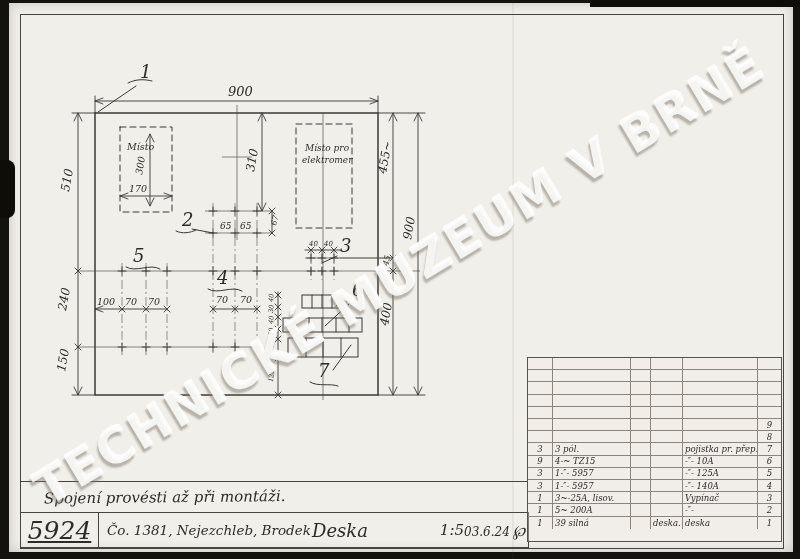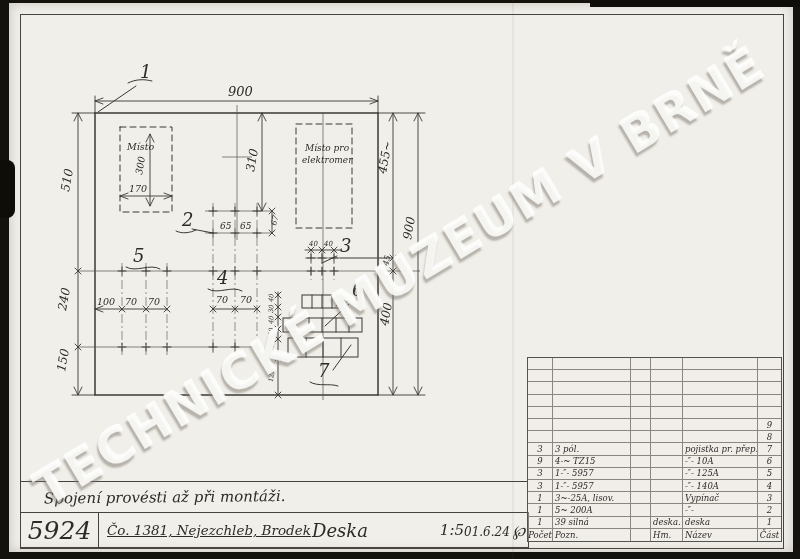--- a/index.html
+++ b/index.html
@@ -16,22 +16,22 @@
   .thin{stroke:#57544e;stroke-width:.7;fill:none;}
   .cl{stroke:#6b6862;stroke-width:.7;fill:none;stroke-dasharray:9 3 2 3;}
   .dim{stroke:#3b3936;stroke-width:.9;fill:none;stroke-linecap:round;}
   .t13{font-size:13px}.t12{font-size:12px}.t95{font-size:9.5px}.t9{font-size:9px}
   .t8{font-size:8px}.t7{font-size:7px}.t65{font-size:6.5px}.lbl{font-size:18px}
   .wm{position:absolute;left:18px;top:50px;width:764px;height:452px;display:flex;align-items:center;justify-content:center;pointer-events:none;}
   .wm span{display:block;white-space:nowrap;transform:rotate(-31deg);font-family:"DejaVu Sans",sans-serif;font-weight:bold;font-size:49px;letter-spacing:2px;color:rgba(252,252,249,.88);text-shadow:-3px 3px 2px rgba(125,120,110,.5),1px -1px 0 rgba(255,255,255,.85);}
   .note-strip{position:absolute;left:20px;top:481px;width:507px;height:31px;border-top:1.5px solid #474440;}
   .note-strip .txt{margin:5px 0 0 24px;font:italic 15px "DejaVu Serif",serif;color:#2d2b28;transform:rotate(-.6deg);}
   .tblock{position:absolute;left:20px;top:512px;width:507px;height:34px;border:1.5px solid #474440;display:flex;align-items:center;color:#2d2b28;}
-  .tb-num{width:77px;height:100%;border-right:1.5px solid #474440;display:flex;align-items:center;justify-content:center;font:italic 25px "DejaVu Serif",serif;}
-  .tb-order{width:205px;padding-left:8px;font:italic 13.5px "DejaVu Serif",serif;text-decoration:underline;}
+  .tb-num{width:77px;height:100%;border-right:1.5px solid #474440;display:flex;align-items:center;justify-content:center;font:italic 25px "DejaVu Serif",serif;text-decoration:underline;}
+  .tb-order{width:205px;padding-left:8px;font:italic 13.5px "DejaVu Serif",serif;}
   .tb-name{width:100px;font:italic 18px "DejaVu Serif",serif;}
   .tb-scale{width:52px;font:italic 15px "DejaVu Serif",serif;text-align:right;}
   .tb-date{flex:1;font:italic 12px "DejaVu Serif",serif;}
   .tb-date .sig{font-size:15px;margin-left:3px;}
   .ptable{position:absolute;left:527px;top:357px;width:253px;height:183px;border:1.2px solid #56534d;display:grid;grid-template-rows:repeat(15,1fr);background:rgba(241,239,234,.35);}
   .prow{display:grid;grid-template-columns:25px 78px 20px 32px 75px 23px;border-bottom:.8px solid #8a867e;min-height:0;}
   .prow:last-child{border-bottom:none;}
   .pc{border-right:.8px solid #8a867e;font:italic 8.5px "DejaVu Serif",serif;color:#2c2a27;padding:0 2px;display:flex;align-items:center;overflow:hidden;white-space:nowrap;min-height:0;}
   .pc:last-child{border-right:none;}
   .pc.ctr{justify-content:center;padding:0;}
@@ -195,21 +195,21 @@
   <div class="note-strip">
     <div class="txt">Spojení provésti až při montáži.</div>
   </div>
 
   <div class="tblock">
     <div class="tb-num">5924</div>
     <div class="tb-order">Čo. 1381, Nejezchleb, Brodek</div>
     <div class="tb-name">Deska</div>
     <div class="tb-scale">1:5</div>
     <div class="tb-date">
-      <span>01.6.24</span><span class="sig">℘</span>
+      <span>03.6.24</span><span class="sig">℘</span>
     </div>
   </div>
 
   <div class="ptable">
     <div class="prow">
         <i class="pc ctr"></i>
         <i class="pc"></i>
         <i class="pc"></i>
         <i class="pc"></i>
         <i class="pc"></i>
@@ -312,27 +312,19 @@
         <i class="pc ctr">2</i>
       </div>
     <div class="prow">
         <i class="pc ctr">1</i>
         <i class="pc">39 silná</i>
         <i class="pc"></i>
         <i class="pc">deska.</i>
         <i class="pc">deska</i>
         <i class="pc ctr">1</i>
       </div>
-    <div class="prow">
-        <i class="pc ctr">Počet</i>
-        <i class="pc">Pozn.</i>
-        <i class="pc"></i>
-        <i class="pc">Hm.</i>
-        <i class="pc">Název</i>
-        <i class="pc ctr">Část</i>
-      </div>
   </div>
 
   <div class="wm">
     <span>TECHNICKÉ MUZEUM V BRNĚ</span>
   </div>
 
 </div>
 
 </body></html>

